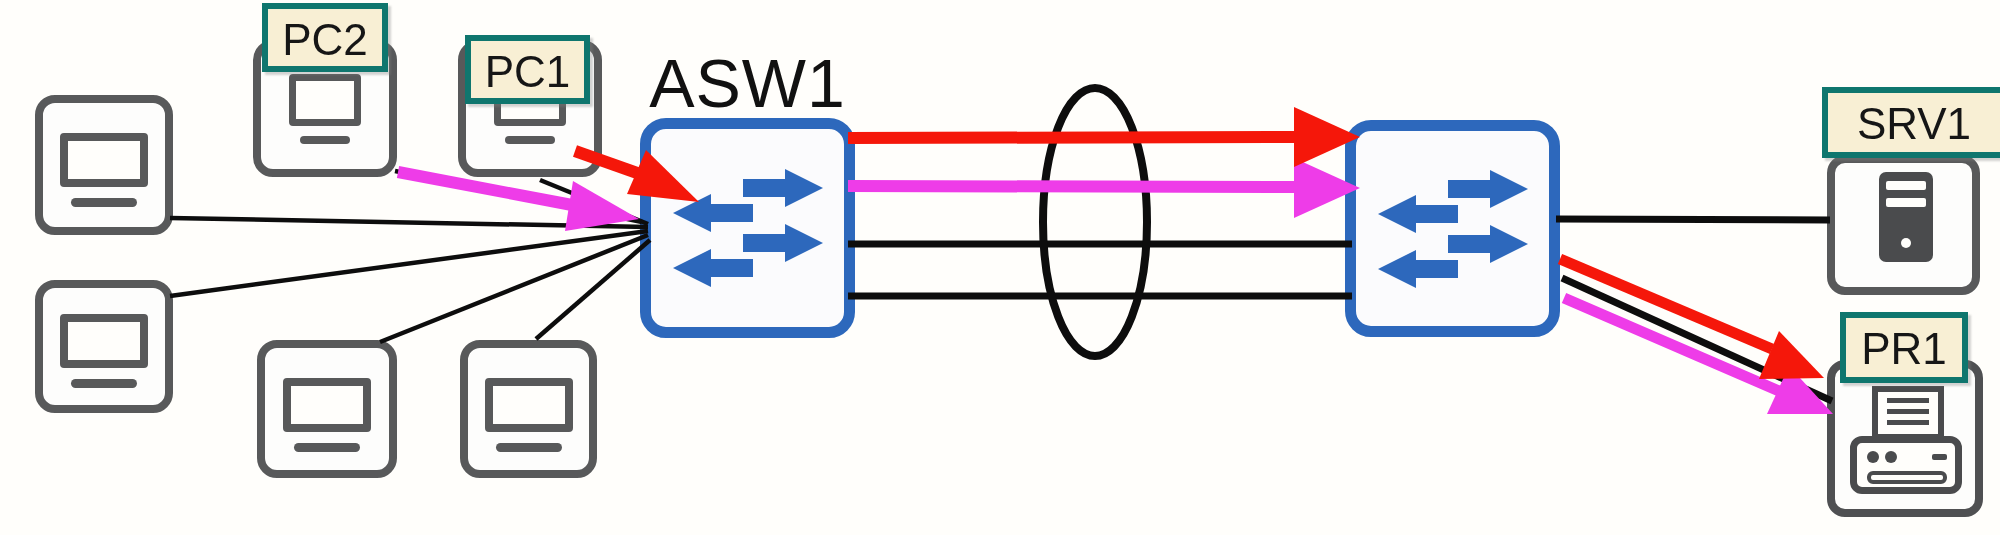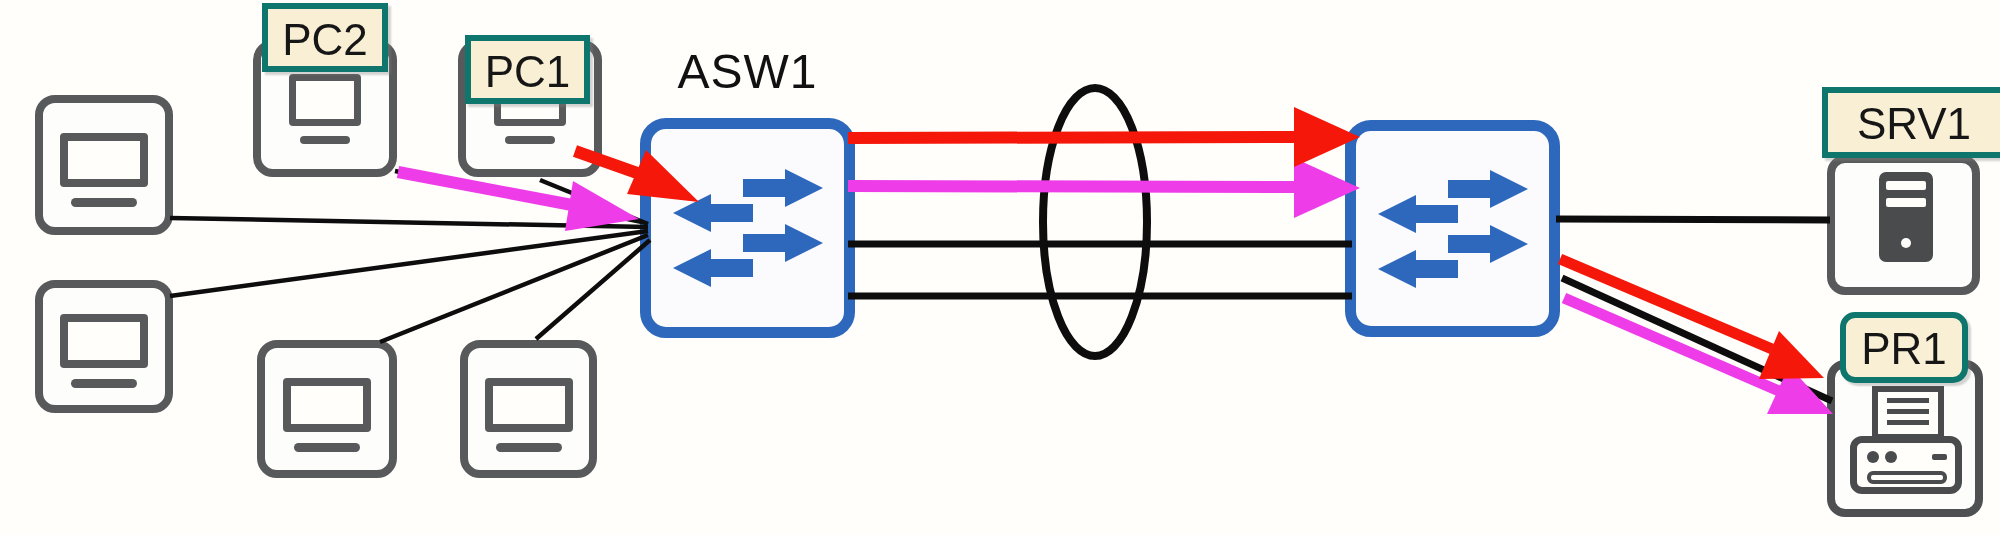--- a/index.html
+++ b/index.html
@@ -21,21 +21,21 @@
   .pc .stand{width:66px;height:9px;background:#58595a;border-radius:5px;margin:11px auto 0;}
   .pc.labeled .monitor{width:72px;height:52px;margin-top:26px;border-width:7px;}
   .pc.labeled .stand{width:50px;height:8px;margin-top:10px;}
   
   .switch{
     position:absolute;box-sizing:border-box;
     border:11px solid #2d68bc;border-radius:26px;background:#fbfbfd;
     display:flex;align-items:center;justify-content:center;z-index:2;
   }
   .switch-name{
-    position:absolute;text-align:center;font-size:48px;color:#111;
+    position:absolute;text-align:center;font-size:68px;color:#111;
     letter-spacing:1px;z-index:2;white-space:nowrap;
   }
   
   .tag{
     position:absolute;box-sizing:border-box;z-index:5;
     background:#f8efd4;border:6px solid #0f766e;
     box-shadow:3px 3px 2px rgba(130,130,130,.35);
     text-align:center;font-size:44px;line-height:62px;color:#161616;
   }
   
@@ -175,15 +175,15 @@
       <div class="pline"></div>
       <div class="pline"></div>
     </div>
     <div class="punit">
       <div class="pdot" style="left:10px;"></div>
       <div class="pdot" style="left:28px;"></div>
       <div class="pdash"></div>
       <div class="slot"></div>
     </div>
   </div>
-  <div class="tag" style="left:1840px;top:312px;width:128px;height:71px;border-radius:15px;">PR1</div>
+  <div class="tag" style="left:1840px;top:312px;width:128px;height:71px;">PR1</div>
 
 </div>
 
 </body></html>

